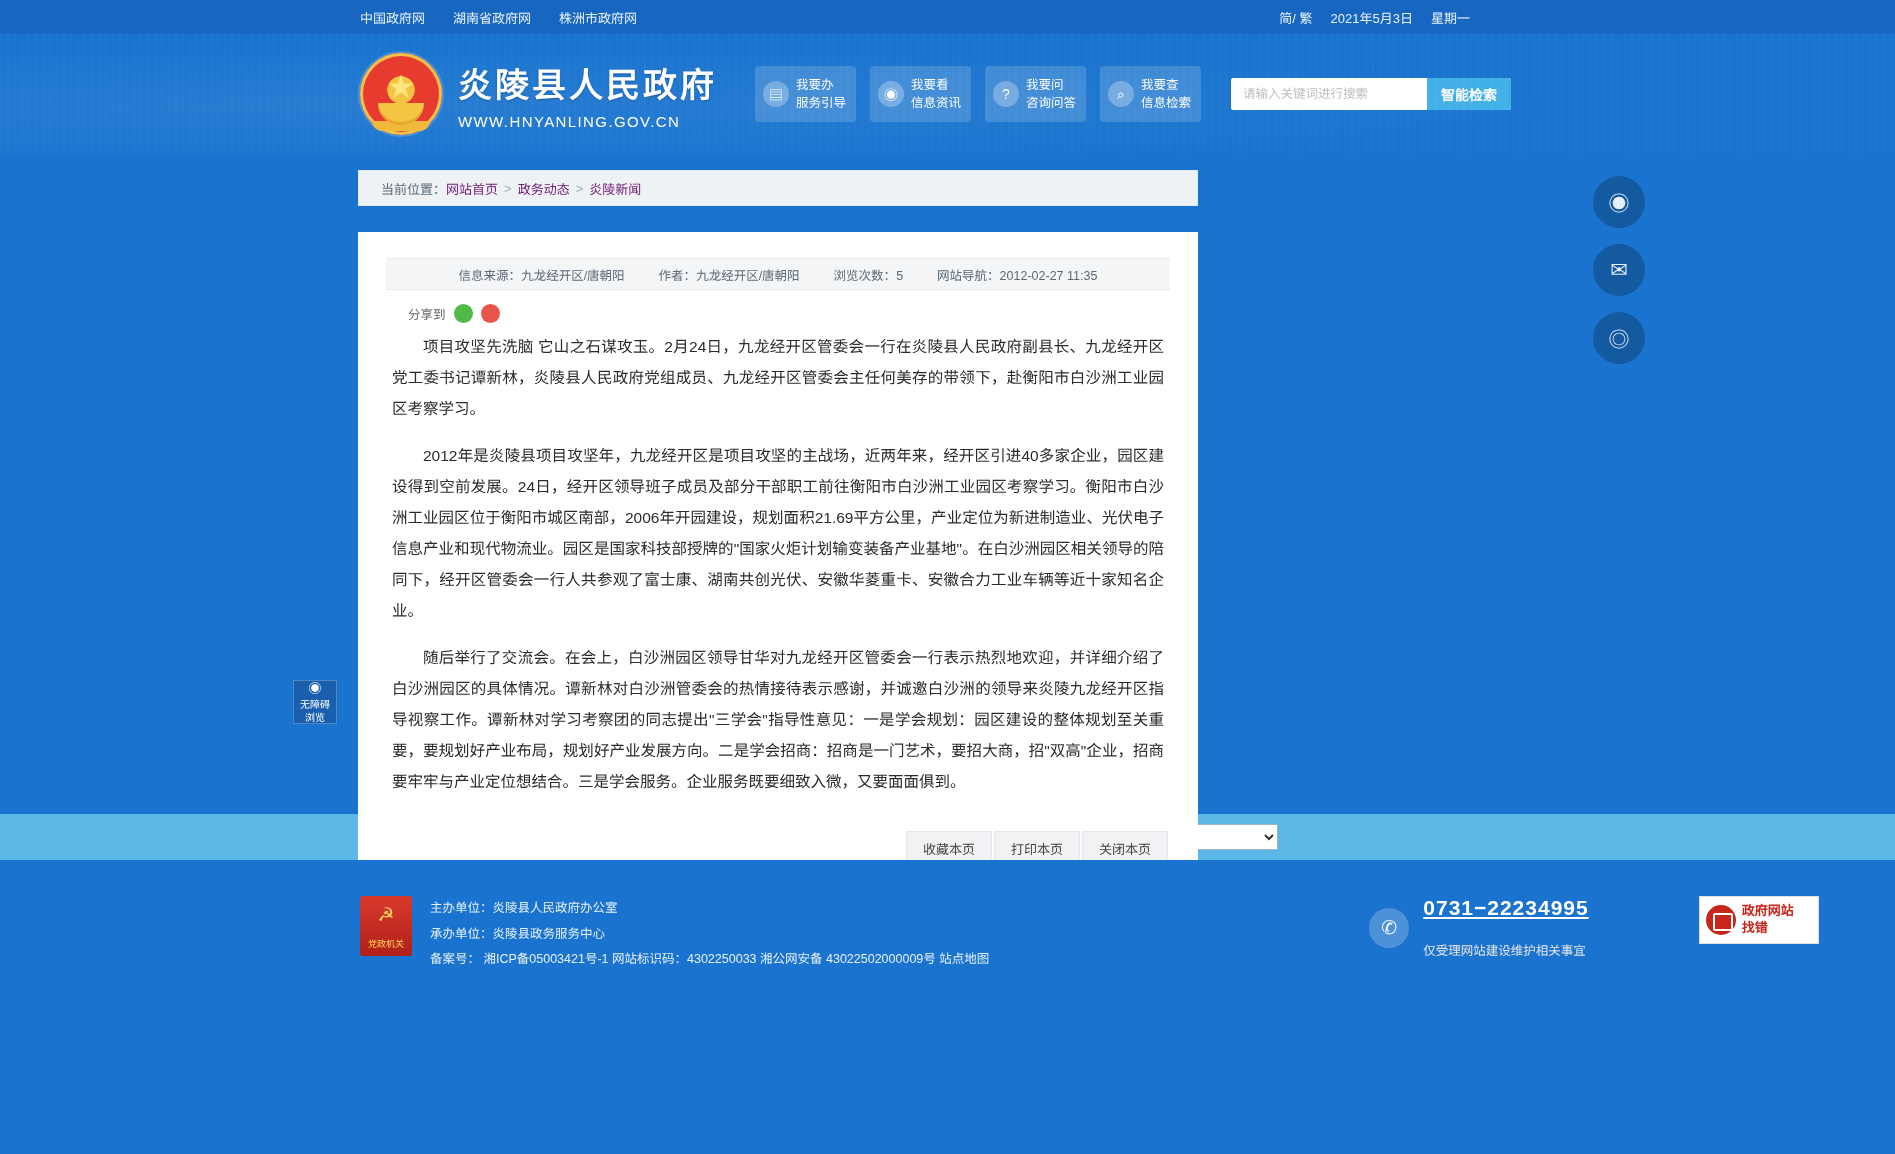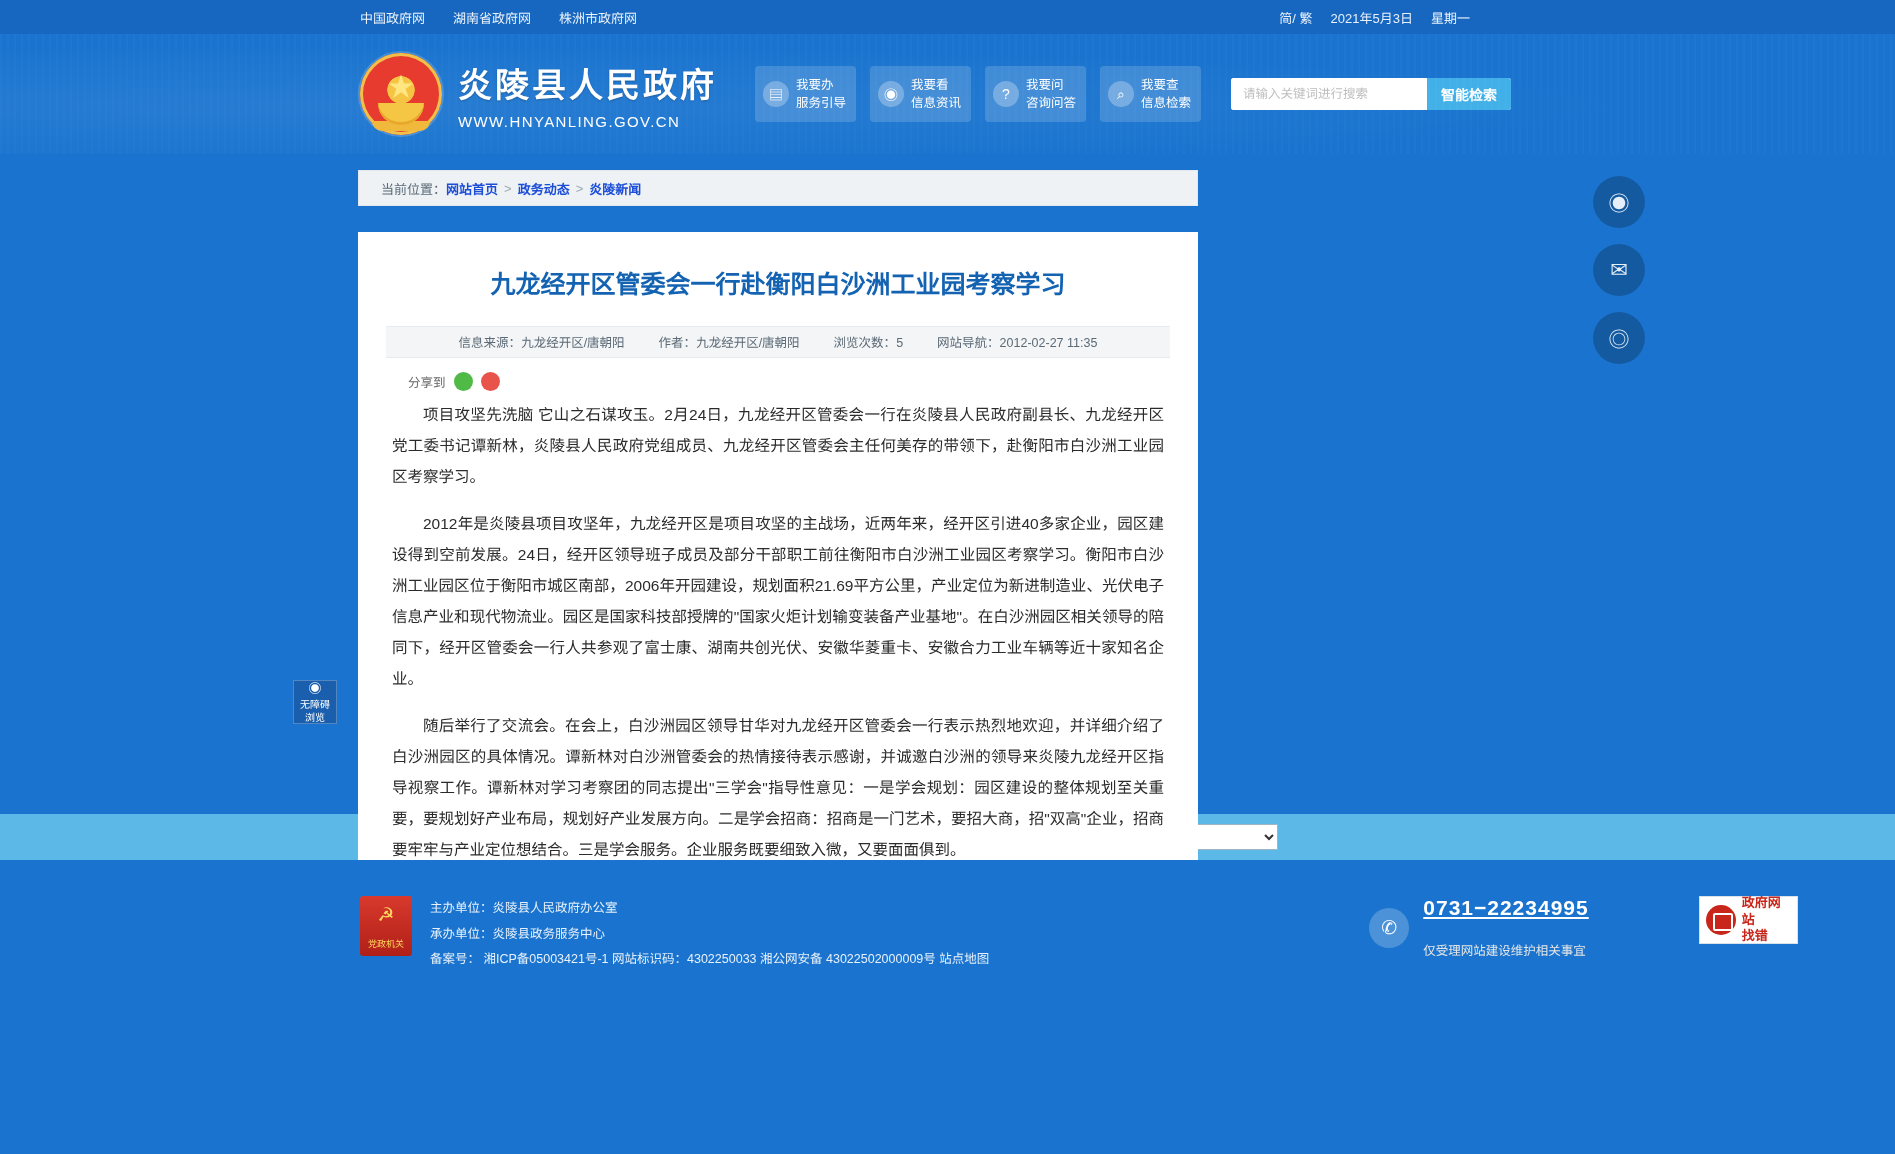--- a/index.html
+++ b/index.html
@@ -120,21 +120,21 @@
     width: 840px;
   }
   .crumb {
     background:#eef2f5;
     height: 36px;
     display:flex; align-items:center;
     padding-left: 22px;
     font-size: 13px; color:#5b6b78;
     border: 1px solid #e2e8ec;
   }
-  .crumb a { color:#1d4ed8; text-decoration:none;font-weight:bold; }
+  .crumb a { color:#701a75; text-decoration:none; }
   .crumb .sep { margin: 0 6px; color:#9aa8b2; }
 
   .card {
     background:#fff;
     margin-top: 26px;
     padding: 26px 28px 12px 28px;
     min-height: 540px;
   }
   .arttitle {
     text-align:center;
@@ -260,21 +260,21 @@
   .footer .phoneicon {
     width: 40px;height:40px;border-radius:50%;
     background: rgba(255,255,255,.22);
     display:flex;align-items:center;justify-content:center;
     font-size:19px;color:#fff;
   }
   .footer .phonenum { color:#fff; font-size: 21px; font-weight:bold; letter-spacing:1px;text-decoration:underline; }
   .footer .phonenote { color:#e5e5e5; font-size:12.5px; margin-top:20px; }
   .footer .govcheck {
     margin-left: 110px;
-    width: 99px; height: 48px;
+    width: 120px; height: 48px;
     background:#fff; border:1px solid #d8e2ea;
     display:flex; align-items:center; gap:6px;
     padding: 0 6px;
   }
   .footer .govcheck .gmark {
     width: 30px;height:30px;border-radius:50%;
     background:#c8261a; position:relative;
     flex:0 0 auto;
   }
   .footer .govcheck .gmark::after{
@@ -367,21 +367,20 @@
     <div class="crumb">
       <span>当前位置：</span>
       <a>网站首页</a>
       <span class="sep">&gt;</span>
       <a>政务动态</a>
       <span class="sep">&gt;</span>
       <a>炎陵新闻</a>
     </div>
 
     <div class="card">
-      <div class="arttitle">九龙经开区管委会一行赴衡阳白沙洲工业园考察学习</div>
 
       <div class="metabar">
         <span>
           <span>信息来源：</span><span>九龙经开区/唐朝阳</span>
         </span>
         <span>
           <span>作者：</span><span>九龙经开区/唐朝阳</span>
         </span>
         <span>
           <span>浏览次数：</span><span>5</span>

